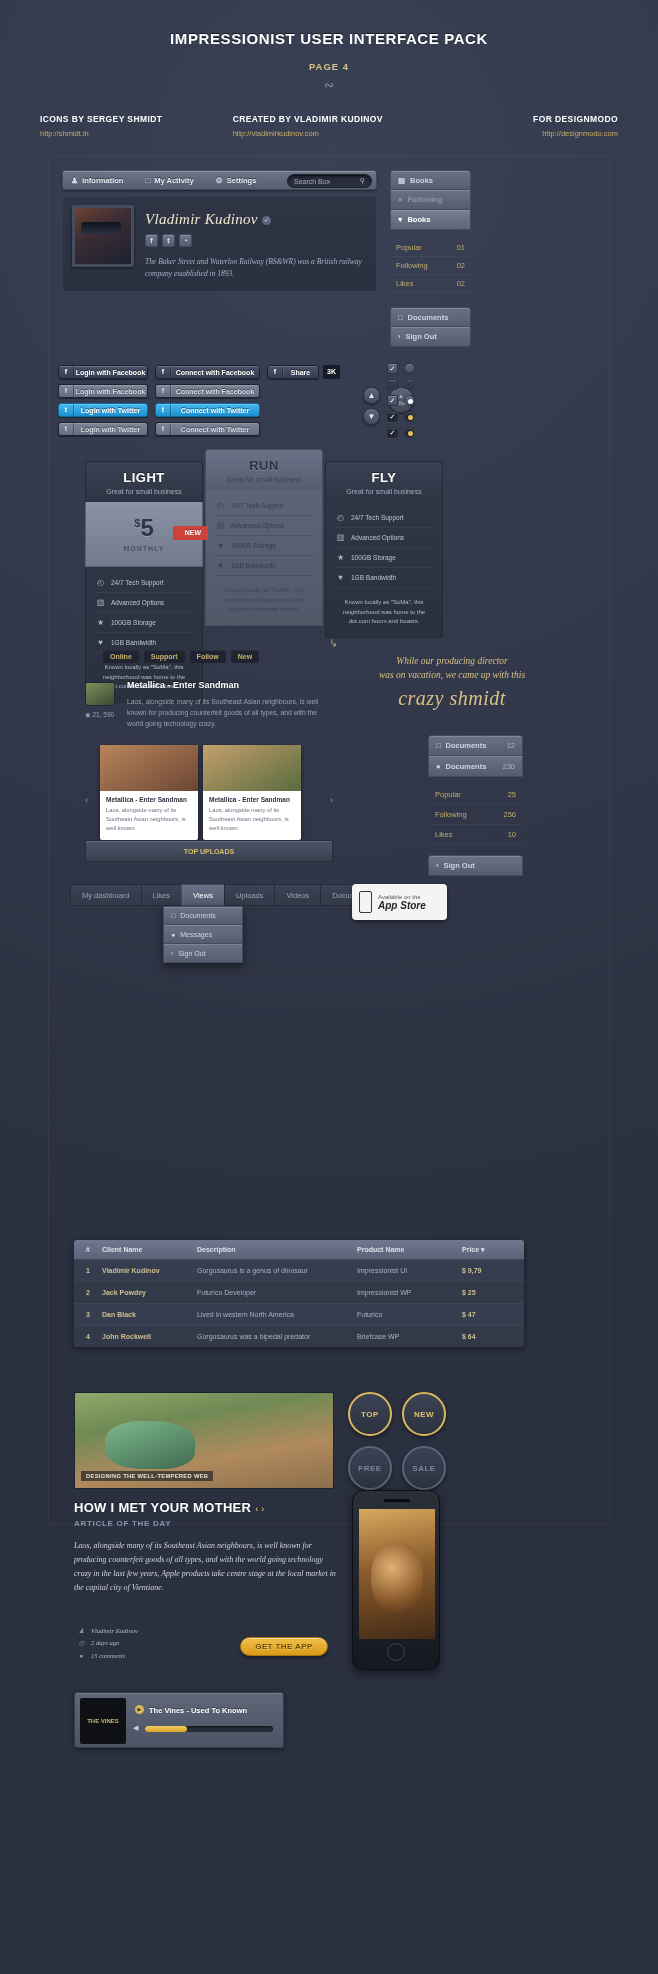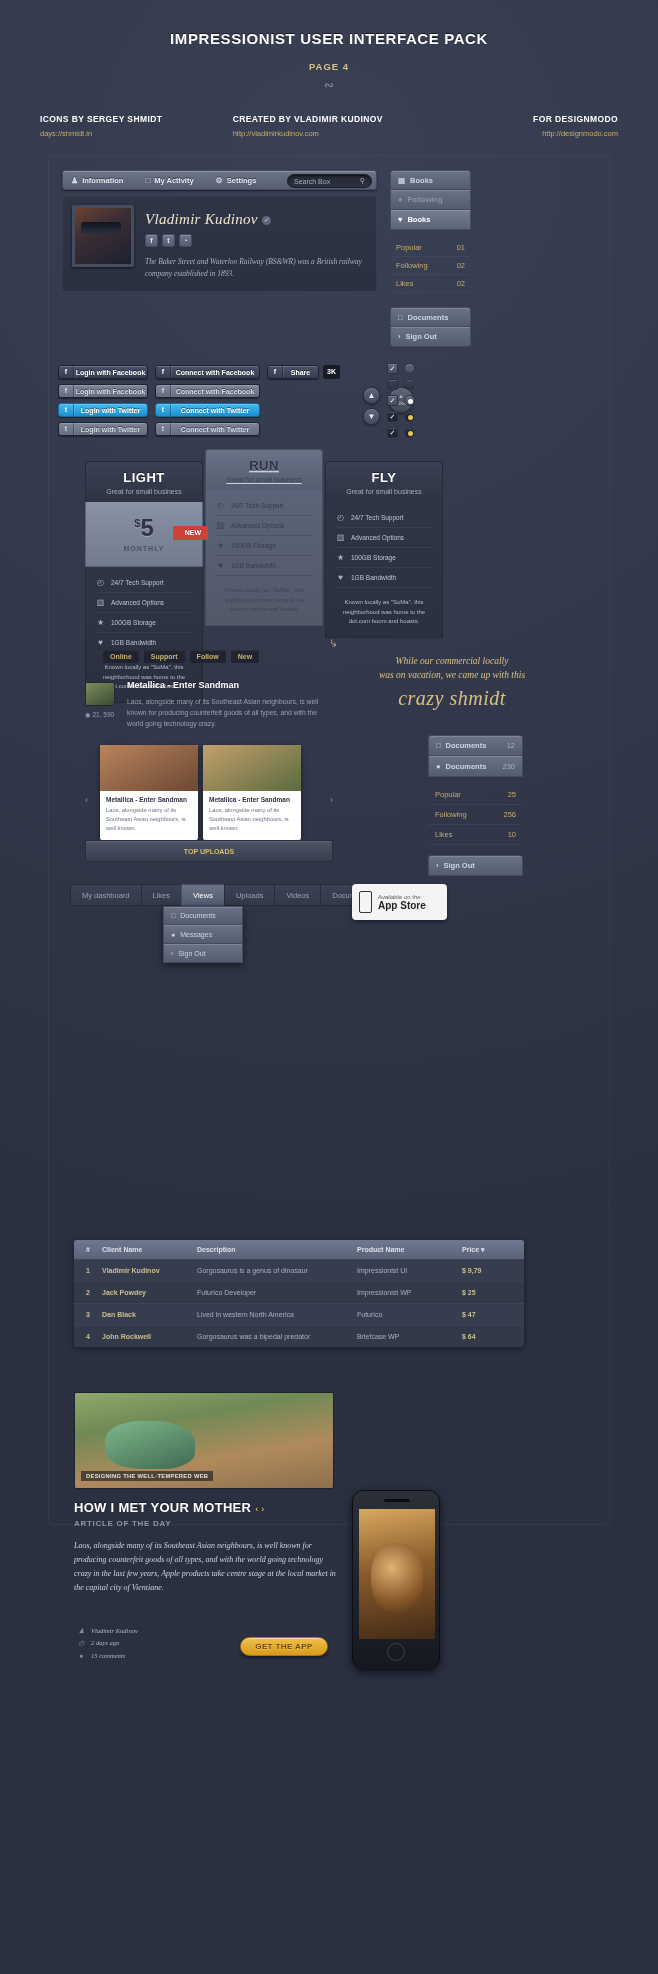--- a/index.html
+++ b/index.html
@@ -156,21 +156,21 @@
   .rd.dk.on:after{background:#e6c560;}
   .rd.off{ background:linear-gradient(#3a4052,#2e3443);}
 
   
   .pricing { position:absolute; left:85px; top:461px; display:flex; align-items:flex-start;}
   .plan { width:118px; margin-right:2px; }
   .plan.mid { width:118px; margin-top:-12px; }
   .plan .top { text-align:center; padding:8px 0 7px 0;
      background:linear-gradient(#3a4153,#2d3342); border:1px solid #242936; border-bottom:none;
      border-radius:3px 3px 0 0;}
-  .plan.mid .top { background:linear-gradient(#6a7287,#555d71); border-color:#474e60;text-decoration:underline;}
+  .plan.mid .top { background:linear-gradient(#6a7287,#555d71); border-color:#474e60;}
   .plan .pt { font-size:13px; font-weight:bold; color:#fff; letter-spacing:.5px;
      text-shadow:0 -1px 0 rgba(0,0,0,.5);}
   .plan.mid .pt { color:#2d3342; text-shadow:0 1px 0 rgba(255,255,255,.25);}
   .plan .ps { font-size:7px; color:#a6adbe; margin-top:3px;}
   .plan.mid .ps { color:#3a4153;}
   .plan .pricebox { height:65px; background:linear-gradient(#8a92a5,#717a8e);
      border:1px solid #5a6175; border-top:none; position:relative;
      display:flex; flex-direction:column; align-items:center; justify-content:center;}
   .plan .amt { font-size:24px; font-weight:bold; color:#2f3545; line-height:1;
      text-shadow:0 1px 0 rgba(255,255,255,.25);}
@@ -258,21 +258,21 @@
      border:1px solid #444b5d; border-top:none;
      box-shadow:inset 0 1px 0 rgba(255,255,255,.14);}
   .dropdown .mi:first-child{border-top:1px solid #444b5d;}
 
   
   .appstore { position:absolute; left:352px; top:884px; width:95px; height:36px;
      background:#f4f4f2; border-radius:4px; display:flex; align-items:center; padding:0 7px;
      box-shadow:0 2px 4px rgba(0,0,0,.45);}
   .appstore .ph{ width:13px;height:22px; border:1.5px solid #33383f; border-radius:2px; margin-right:6px;}
   .appstore .t1{ font-size:6px; color:#555b66;}
-  .appstore .t2{ font-size:10px; font-weight:bold; color:#22262d; line-height:1.1;}
+  .appstore .t2{ font-size:10px; font-weight:bold; color:#22262d; line-height:1.1;font-style:italic;}
 
   
   .tbl { position:absolute; left:74px; top:1240px; width:450px;
      border-radius:3px; overflow:hidden; box-shadow:0 2px 6px rgba(0,0,0,.45);}
   .tbl .hrow { display:flex; height:19px; align-items:center;
      background:linear-gradient(#707890,#5b6379); font-size:7px; color:#dde1ea; font-weight:bold;}
   .tbl .row { display:flex; height:22px; align-items:center; font-size:7px;
      background:#363d4f; border-top:1px solid rgba(255,255,255,.045); color:#cdbf8f;}
   .tbl .row.alt { background:#323949; }
   .c0{ width:28px; padding-left:12px;} .c1{ width:95px;} .c2{ width:160px;}
@@ -354,21 +354,21 @@
 <div class="page">
 
   <div class="hdr">
     <h1>IMPRESSIONIST USER INTERFACE PACK</h1>
     <div class="pg">PAGE 4</div>
     <div class="orn">∾</div>
   </div>
   <div class="credits">
     <div class="c">
       <div class="t">ICONS BY SERGEY SHMIDT</div>
-      <div class="u">days://shmidt.in</div>
+      <div class="u">http://shmidt.in</div>
     </div>
     <div class="c">
       <div class="t">CREATED BY VLADIMIR KUDINOV</div>
       <div class="u">http://vladimirkudinov.com</div>
     </div>
     <div class="c">
       <div class="t">FOR DESIGNMODO</div>
       <div class="u">http://designmodo.com</div>
     </div>
   </div>
@@ -626,21 +626,21 @@
 
   <div class="arti">
     <div class="th"></div>
     <div class="views">◉ <span>21, 590</span></div>
     <div class="t">Metallica - Enter Sandman</div>
     <div class="d">Laos, alongside many of its Southeast Asian neighbours, is well known for producing counterfeit goods of all types, and with the world going technology crazy.</div>
   </div>
 
   <div class="arrow">⤷</div>
   <div class="hw">
-    <div class="l1">While our commercial locally</div>
+    <div class="l1">While our producing director</div>
     <div class="l1">was on vacation, we came up with this</div>
     <div class="l2">crazy shmidt</div>
   </div>
 
   <div class="carousel">
     <div class="cnav l">‹</div>
     <div class="cnav r">›</div>
     <div class="card a">
       <div class="img"></div>
       <div class="ct">Metallica - Enter Sandman</div>
@@ -762,20 +762,26 @@
       <div class="c3">Briefcase WP</div>
       <div class="c4">$ 64</div>
     </div>
   </div>
 
   <div class="bigimg">
     <div class="dino"></div>
     <div class="cap">DESIGNING THE WELL-TEMPERED WEB</div>
   </div>
 
+  <div class="badges">
+    <div class="badge gold">TOP</div>
+    <div class="badge gold">NEW</div>
+    <div class="badge grey">FREE</div>
+    <div class="badge grey">SALE</div>
+  </div>
 
   <div class="aod">
     <h2><span>HOW I MET YOUR MOTHER</span><span class="nav">‹ ›</span></h2>
     <div class="sub">ARTICLE OF THE DAY</div>
     <div class="body">Laos, alongside many of its Southeast Asian neighbours, is well known for producing counterfeit goods of all types, and with the world going technology crazy in the last few years, Apple products take centre stage at the local market in the capital city of Vientiane.</div>
   </div>
   <div class="meta">
     <div class="m">
         <span class="mi2">♟</span>
         <span>Vladimir Kudinov</span>
@@ -784,20 +790,29 @@
         <span class="mi2">◴</span>
         <span>2 days ago</span>
       </div>
     <div class="m">
         <span class="mi2">●</span>
         <span>15 comments</span>
       </div>
   </div>
   <div class="getapp">GET THE APP</div>
 
+  <div class="player">
+    <div class="art">THE VINES</div>
+    <div class="play">▶</div>
+    <div class="ttl" style="left:74px;">The Vines - Used To Known</div>
+    <div class="spk">◀</div>
+    <div class="trk">
+        <div class="fill"></div>
+      </div>
+  </div>
 
   <div class="phone">
     <div class="spkr"></div>
     <div class="scr">
         <div class="lion"></div>
       </div>
     <div class="home"></div>
   </div>
 
 </div>

